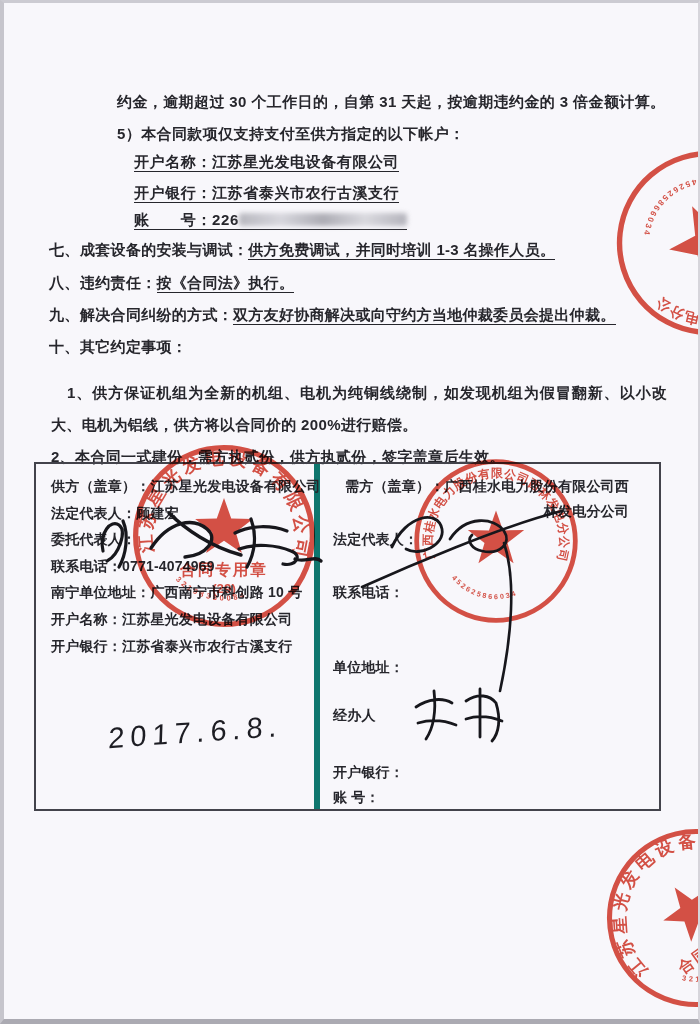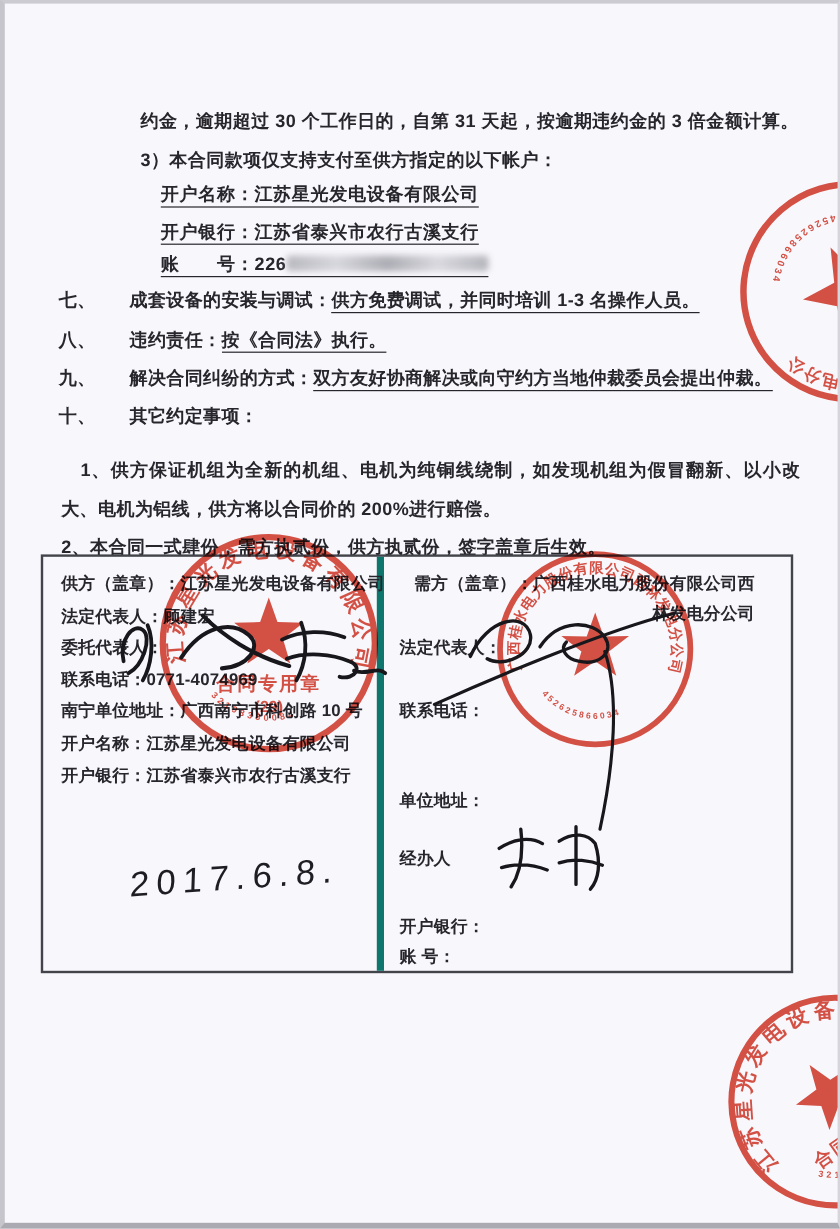--- a/index.html
+++ b/index.html
@@ -14,21 +14,21 @@
   }
   .abs{position:absolute;}
   .bodyline{font-size:15px;letter-spacing:.4px;line-height:22px;white-space:nowrap;}
   .u{border-bottom:1.6px solid #26262c;padding-bottom:1px;}
   .acct-row{font-size:15px;letter-spacing:.6px;white-space:nowrap;}
   .redact{display:inline-block;height:13px;border-radius:3px;vertical-align:-1px;
     background:linear-gradient(90deg,#a8a8b0,#cfcfd6 25%,#9a9aa3 50%,#d2d2d8 75%,#a3a3ac);
     filter:blur(2.5px);opacity:.8;}
   .clause{font-size:15px;letter-spacing:.3px;white-space:nowrap;}
   .clause .cnum{position:absolute;left:45px;}
-  .clause .cbody{padding-left:104px;display:block;}
+  .clause .cbody{padding-left:76px;display:block;}
   .para{font-size:15px;letter-spacing:.35px;line-height:32px;text-align:justify;margin-top:12px;}
   .para .ind{display:inline-block;width:16px;}
   
   .sign-table{left:30px;top:459px;width:627px;height:349px;border:2px solid #43434b;box-sizing:border-box;display:flex;background:transparent;}
   .cell{position:relative;box-sizing:border-box;font-size:14px;letter-spacing:.2px;}
   .cell-l{width:284px;border-right:6px solid #0f766e;padding:9px 8px 0 15px;}
   .cell-r{flex:1;}
   .trow{line-height:26.6px;white-space:nowrap;}
   .trow.wrap{white-space:normal;line-height:25px;text-align:right;}
   .brow{position:absolute;left:13px;width:296px;}
@@ -40,21 +40,21 @@
   .sig{z-index:6;}
   .sig path{fill:none;stroke:#17171c;stroke-linecap:round;stroke-linejoin:round;}
   .z1{z-index:1;} .z5{z-index:5;}
 </style>
 </head>
 <body>
 
 <div class="page">
 
   <div class="abs bodyline z1" style="left:113px;top:88px;">约金，逾期超过 30 个工作日的，自第 31 天起，按逾期违约金的 3 倍金额计算。</div>
-  <div class="abs bodyline z1" style="left:113px;top:120px;">3）本合同款项仅支持支付至供方指定的以下帐户：</div>
+  <div class="abs bodyline z1" style="left:113px;top:120px;">5）本合同款项仅支持支付至供方指定的以下帐户：</div>
 
   <div class="abs acct-row z1" style="left:130px;top:150px;">
     <span class="u"><span>开户名称：</span><span>江苏星光发电设备有限公司</span></span>
   </div>
   <div class="abs acct-row z1" style="left:130px;top:181px;">
     <span class="u"><span>开户银行：</span><span>江苏省泰兴市农行古溪支行</span></span>
   </div>
   <div class="abs acct-row z1" style="left:130px;top:208px;">
     <span class="u"><span>账　　号：</span><span>226</span><span class="redact" style="width:168px;"></span></span>
   </div>

